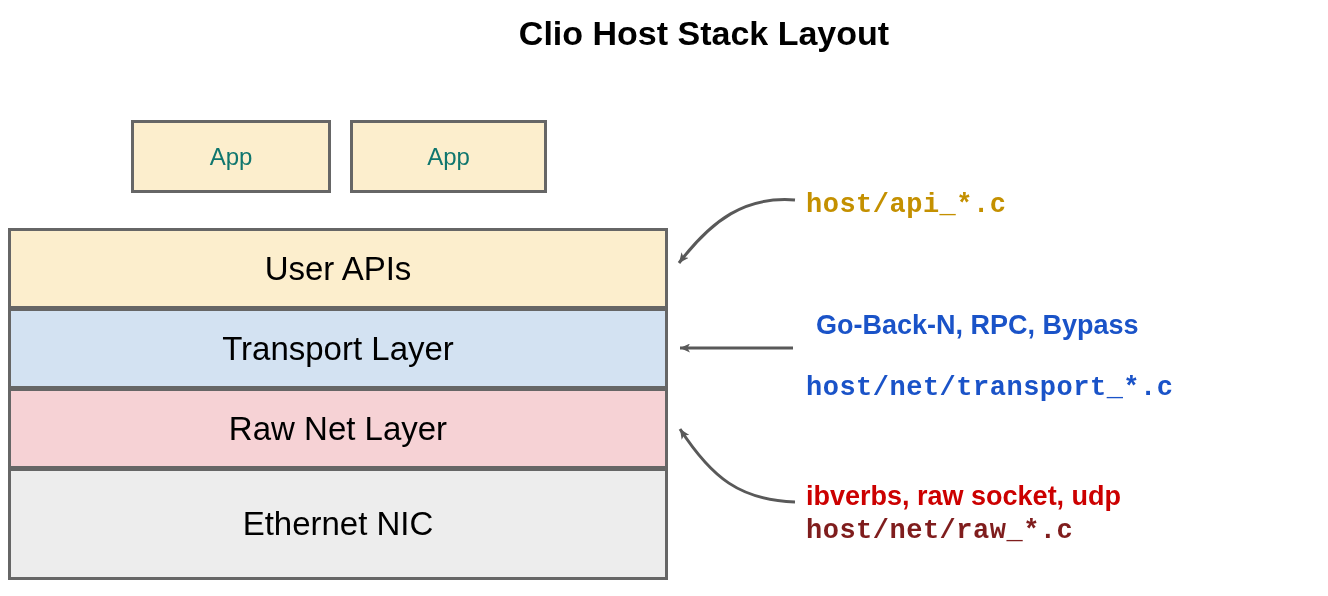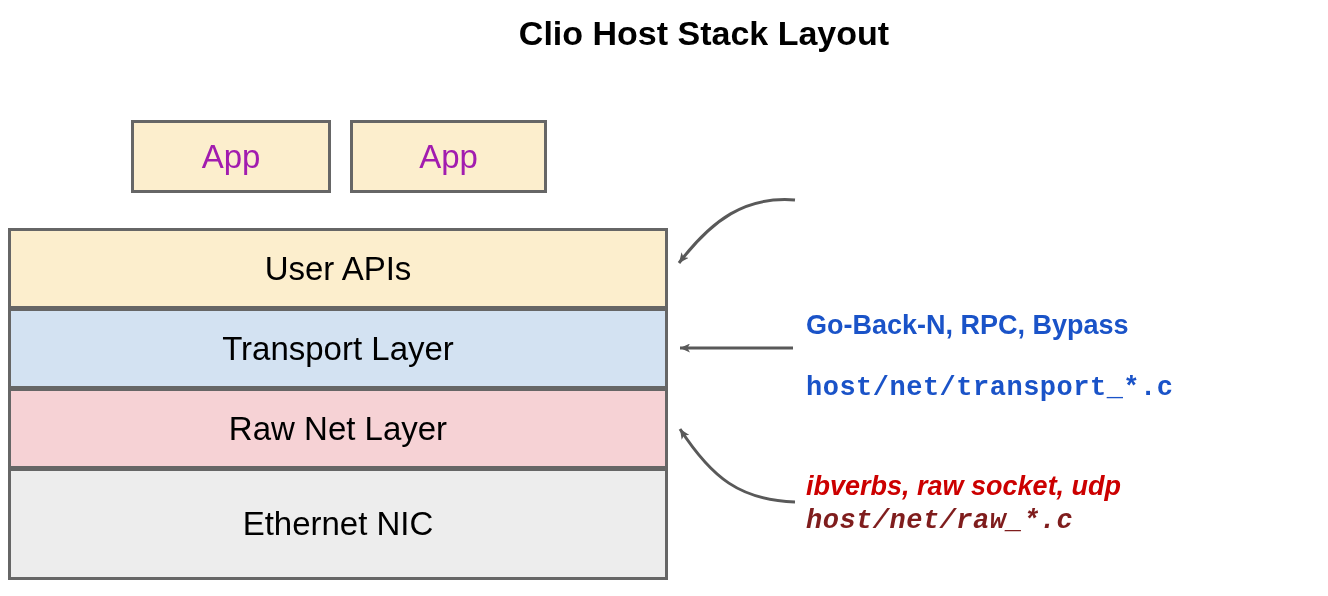--- a/index.html
+++ b/index.html
@@ -41,22 +41,22 @@
   
   .app-box {
     position: absolute;
     box-sizing: border-box;
     background: #fceecd;
     border: 3px solid #666666;
     display: flex;
     align-items: center;
     justify-content: center;
     font-family: "Liberation Sans", sans-serif;
-    font-size: 33px;
-    color: #a21caf;
+    font-size: 24px;
+    color: #0f766e;
   }
   #app-box-1 { left: 131px; top: 120px; width: 200px; height: 73px; }
   #app-box-2 { left: 350px; top: 120px; width: 197px; height: 73px; }
 
   
   .stack {
     position: absolute;
     left: 8px;
     top: 228px;
     width: 660px;
@@ -107,24 +107,24 @@
     font-weight: bold;
     font-size: 27px;
     line-height: 36px;
     letter-spacing: 0.5px;
   }
 
   #annotation-api  { left: 806px; top: 187px; }
   #annotation-api .anno-path { color: #c49000; }
 
   #annotation-transport { left: 806px; top: 308px; }
-  #annotation-transport .anno-head { color: #1a53c8; }
+  #annotation-transport .anno-head { color: #1a53c8; margin-left: 10px; }
   #annotation-transport .anno-path { color: #1a53c8; margin-top: 28px; }
 
-  #annotation-raw { left: 806px; top: 469px; font-style: italic; }
+  #annotation-raw { left: 806px; top: 479px; }
   #annotation-raw .anno-head { color: #cc0000; }
   #annotation-raw .anno-path { color: #7f1d1d; }
 </style>
 </head>
 <body>
 
 <div id="diagram-root">
 
   <div class="diagram-title">Clio Host Stack Layout</div>
 
@@ -157,20 +157,23 @@
       </marker>
     </defs>
 
     <path d="M 795 200 C 745 196 712 220 679 263" fill="none" stroke="#595959" stroke-width="3" marker-end="url(#arrowhead)"></path>
 
     <path d="M 793 348 L 680 348" fill="none" stroke="#595959" stroke-width="3" marker-end="url(#arrowhead)"></path>
 
     <path d="M 795 502 C 740 500 712 478 680 429" fill="none" stroke="#595959" stroke-width="3" marker-end="url(#arrowhead)"></path>
   </svg>
 
+  <div class="annotation" id="annotation-api">
+    <div class="anno-path">host/api_*.c</div>
+  </div>
 
   <div class="annotation" id="annotation-transport">
     <div class="anno-head">Go-Back-N, RPC, Bypass</div>
     <div class="anno-path">host/net/transport_*.c</div>
   </div>
 
   <div class="annotation" id="annotation-raw">
     <div class="anno-head">ibverbs, raw socket, udp</div>
     <div class="anno-path">host/net/raw_*.c</div>
   </div>

